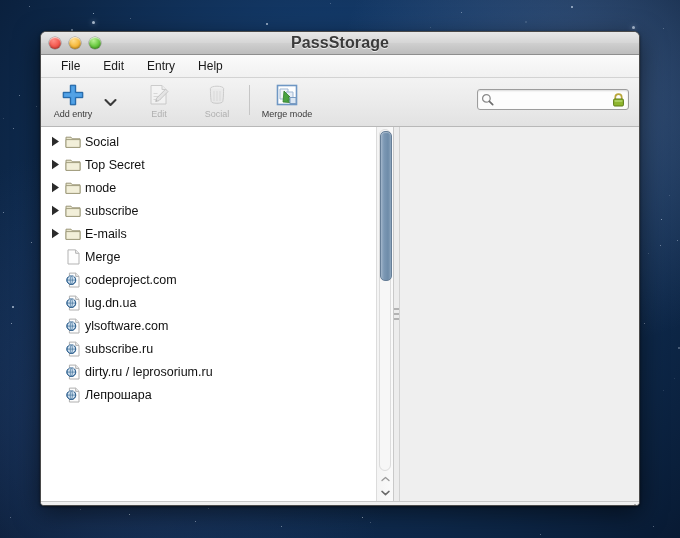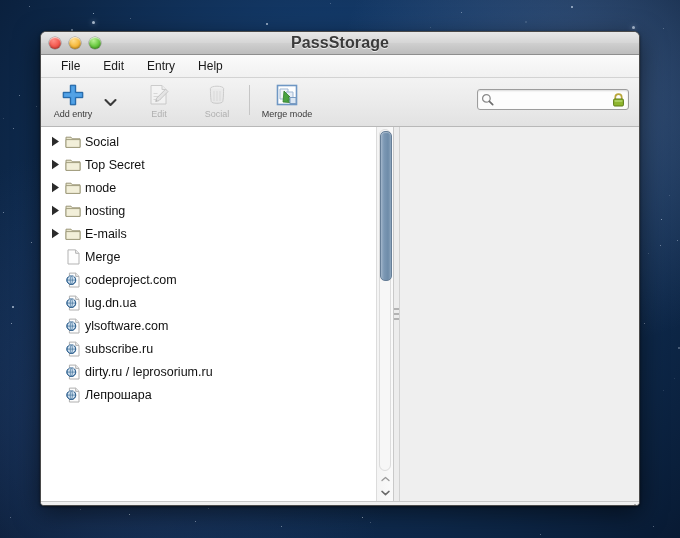--- a/index.html
+++ b/index.html
@@ -637,21 +637,21 @@
                 <svg width="9" height="11" viewBox="0 0 9 11">
                   <path d="M1 .8 L8 5.5 L1 10.2z" fill="#2b2b2b"></path>
                 </svg>
               </span>
               <span class="row-icon">
                 <svg width="16" height="14" viewBox="0 0 16 14">
                   <path d="M1 2.2h5l1.4 1.6H15v8.6H1z" fill="#e9e6cd" stroke="#9a9677" stroke-width="1"></path>
                   <path d="M1 4.6h14v7.8H1z" fill="#f2efd9" stroke="#9a9677" stroke-width=".9"></path>
                 </svg>
               </span>
-              <span class="row-label">hosting</span>
+              <span class="row-label">subscribe</span>
             </div>
             <div class="tree-row">
               <span class="twisty">
                 <svg width="9" height="11" viewBox="0 0 9 11">
                   <path d="M1 .8 L8 5.5 L1 10.2z" fill="#2b2b2b"></path>
                 </svg>
               </span>
               <span class="row-icon">
                 <svg width="16" height="14" viewBox="0 0 16 14">
                   <path d="M1 2.2h5l1.4 1.6H15v8.6H1z" fill="#e9e6cd" stroke="#9a9677" stroke-width="1"></path>

